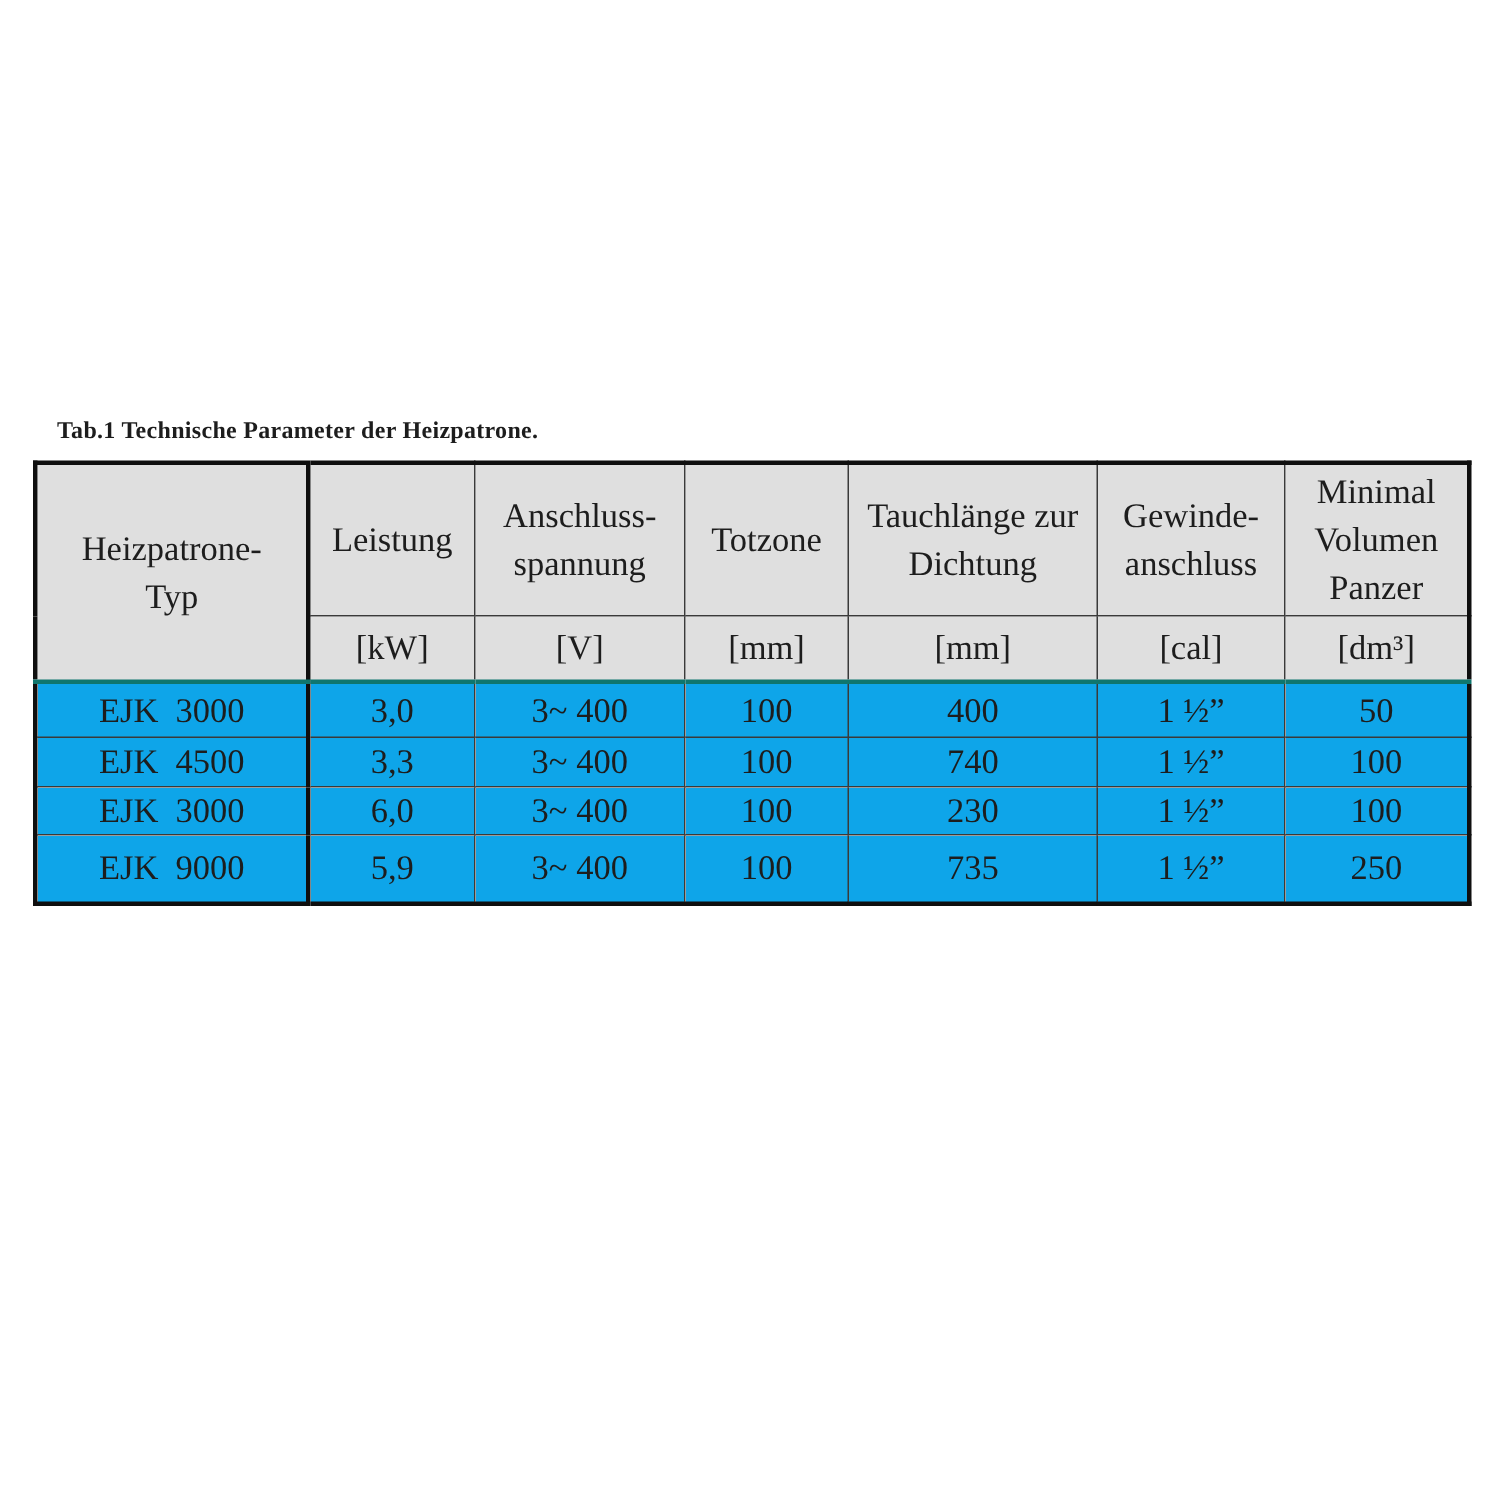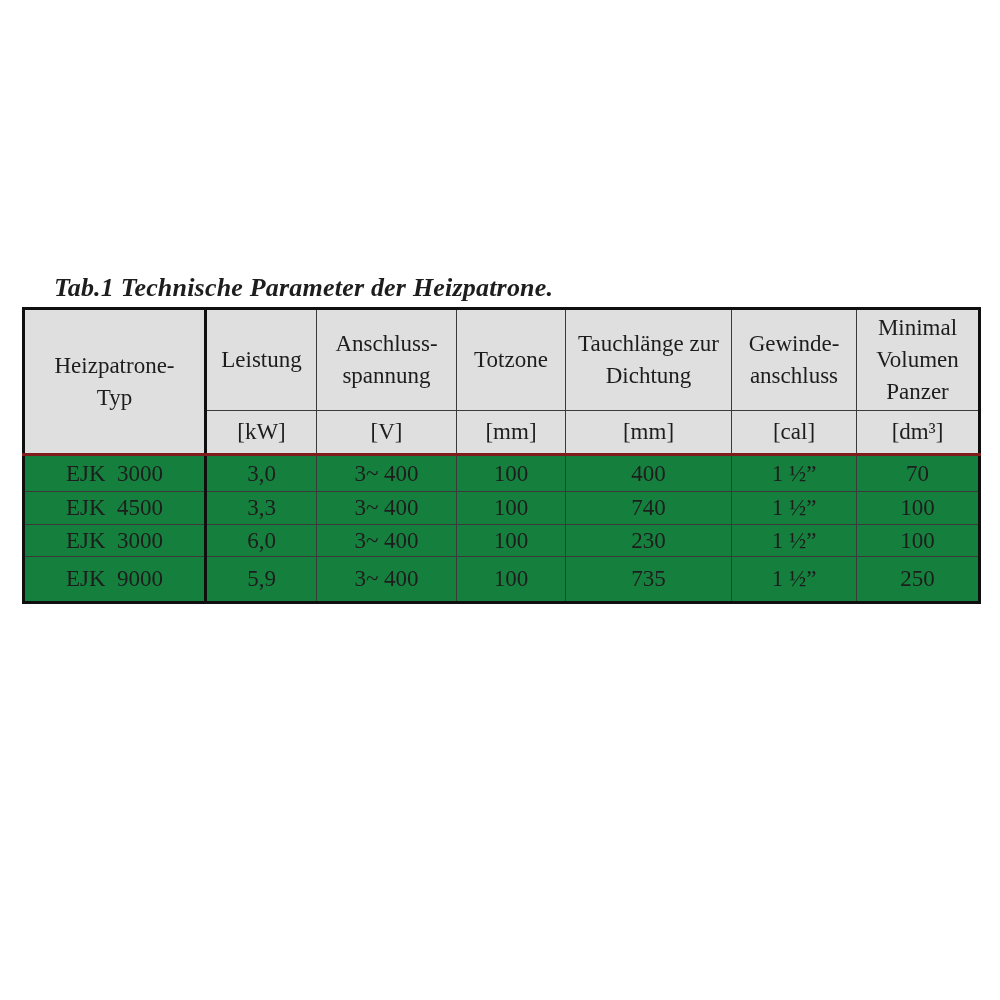--- a/index.html
+++ b/index.html
@@ -13,27 +13,26 @@
     color: #1d1d1d;
     overflow: hidden;
   }
   .sheet {
     position: absolute;
     left: 22px;
     top: 276px;
     width: 956px;
   }
   .caption {
-    font-size: 26px;
+    font-size: 16px;
     font-weight: bold;
     line-height: 24px;
-    margin: 0 0 7px 32px;
+    margin: 0 0 7px 16px;
     letter-spacing: 0.2px;
     white-space: pre;
-    font-style: italic;
   }
   table.tbl {
     border-collapse: collapse;
     table-layout: fixed;
     width: 956px;
     border: 3px solid #0f0f0f;
   }
   .tbl th, .tbl td {
     border: 1px solid #3a3a3a;
     text-align: center;
@@ -42,28 +41,28 @@
     padding: 0 2px;
     overflow: hidden;
   }
   .tbl th {
     background: #dfdfdf;
     font-weight: normal;
     white-space: pre-line;
     line-height: 1.38;
   }
   .tbl td {
-    background: #15803d;
+    background: #0ea5e9;
     white-space: pre;
     line-height: 1.1;
   }
   
   .thickR { border-right: 3px solid #0f0f0f !important; }
   
-  tr.units th, th.merged { border-bottom: 3px solid #7f1d1d; }
+  tr.units th, th.merged { border-bottom: 3px solid #0f766e; }
   
   tr.names th { height: 100px; }
   tr.units th { height: 42px; }
   tr.r0 td { height: 35px; }
   tr.r1 td { height: 32px; text-align: center; }
   tr.r2 td { height: 31px; }
   tr.r3 td { height: 44px; }
 </style>
 </head>
 <body>
@@ -107,21 +106,21 @@
       </tr>
     </thead>
     <tbody>
       <tr class="r0">
         <td class="thickR">EJK  3000</td>
         <td>3,0</td>
         <td>3~ 400</td>
         <td>100</td>
         <td>400</td>
         <td>1 ½”</td>
-        <td>70</td>
+        <td>50</td>
       </tr>
       <tr class="r1">
         <td class="thickR">EJK  4500</td>
         <td>3,3</td>
         <td>3~ 400</td>
         <td>100</td>
         <td>740</td>
         <td>1 ½”</td>
         <td>100</td>
       </tr>

